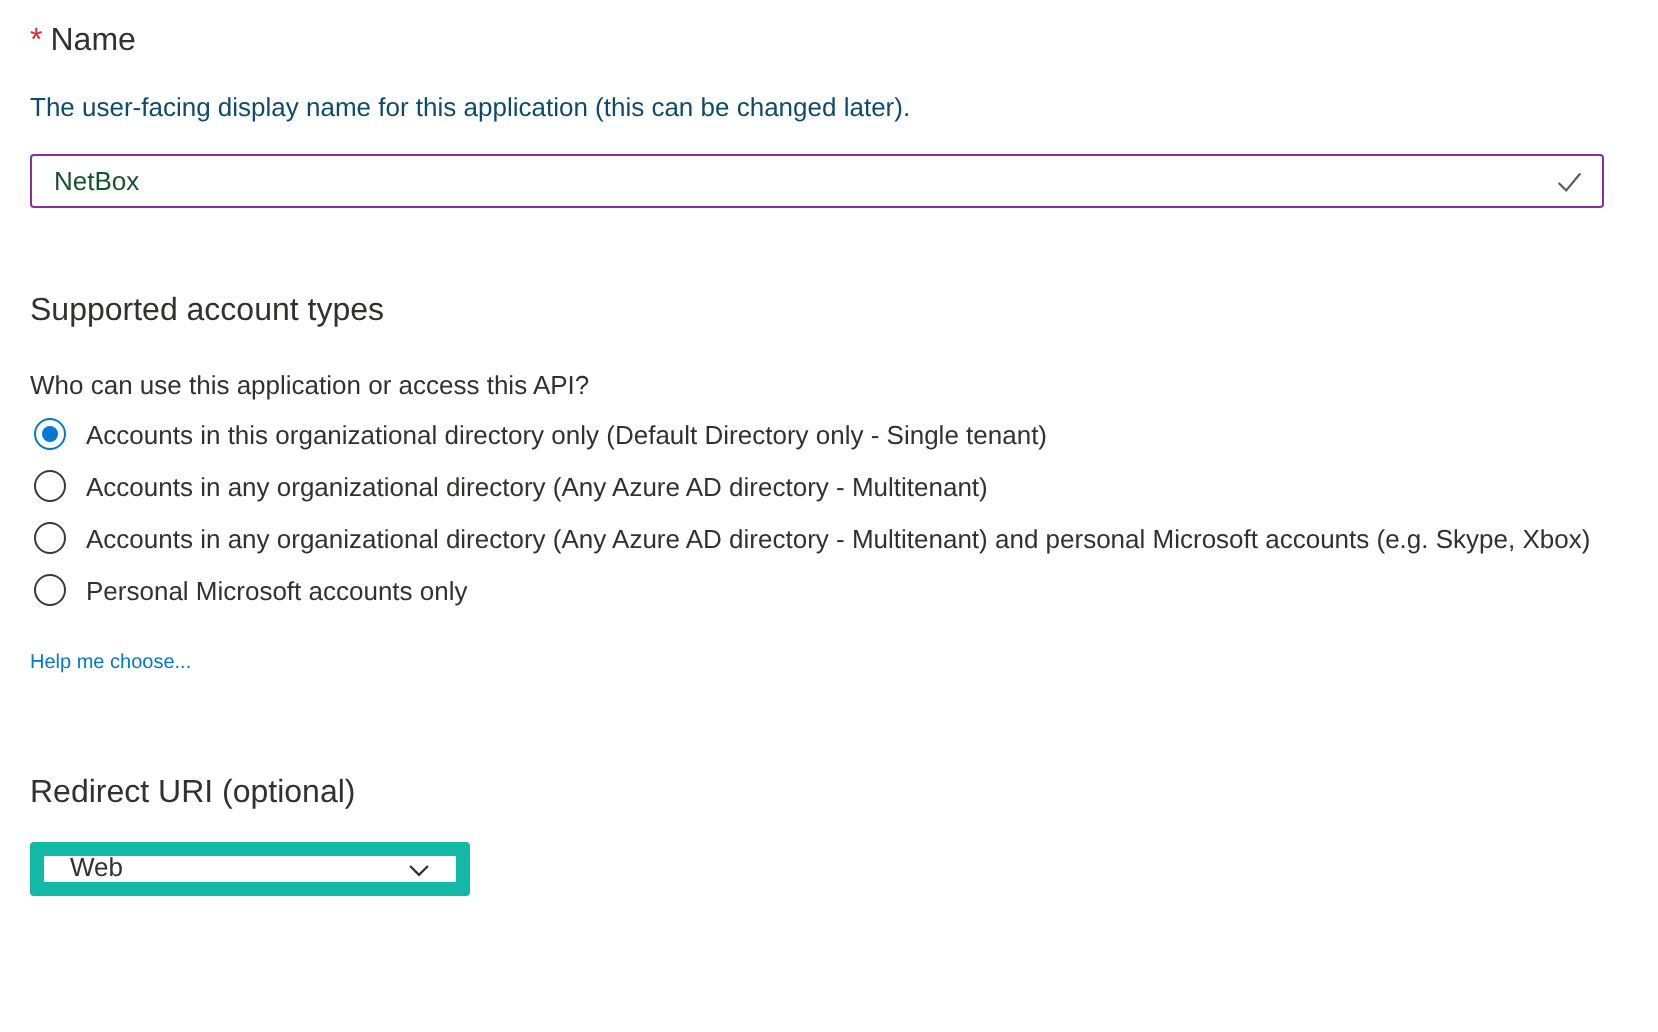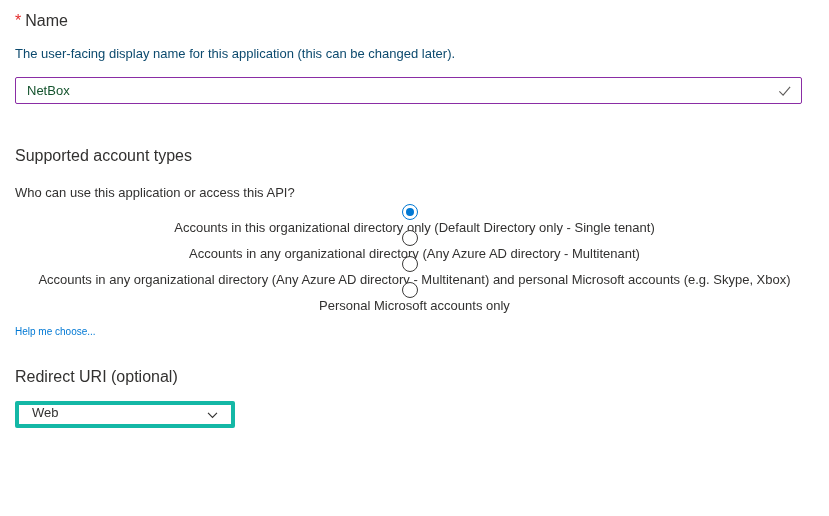--- a/index.html
+++ b/index.html
@@ -62,21 +62,20 @@
     line-height: 18px;
     margin-top: 18px;
   }
   .radio-group { margin-top: 2px; }
   .radio-row {
     display: flex;
     align-items: center;
     height: 26px;
     cursor: pointer;
     padding-left: 2px;
-    flex-direction: column;
   }
   .radio {
     flex: 0 0 auto;
     width: 16px;
     height: 16px;
     border: 1px solid #3b3a39;
     border-radius: 50%;
     position: relative;
     background: #fff;
   }
@@ -97,35 +96,35 @@
   .help-link {
     display: inline-block;
     margin-top: 18px;
     font-size: 10px;
     color: #0078d4;
     text-decoration: none;
     cursor: pointer;
   }
 
   
-  .section-3 { margin-top: 28px; }
+  .section-3 { margin-top: 48px; }
   .controls-row {
     display: flex;
     gap: 8px;
     margin-top: 14px;
   }
   .select-box {
     position: relative;
     width: 220px;
     height: 27px;
-    border: 4px solid #14b8a6;
+    border: 7px solid #14b8a6;
     border-radius: 2px;
     background: #fff;
     display: flex;
-    align-items: flex-start;
+    align-items: flex-end;
     padding: 0 30px 0 13px;
     font-size: 13px;
     color: #323130;
     cursor: pointer;
   }
   .chevron-icon {
     position: absolute;
     right: 12px;
     top: 50%;
     transform: translateY(-50%);

